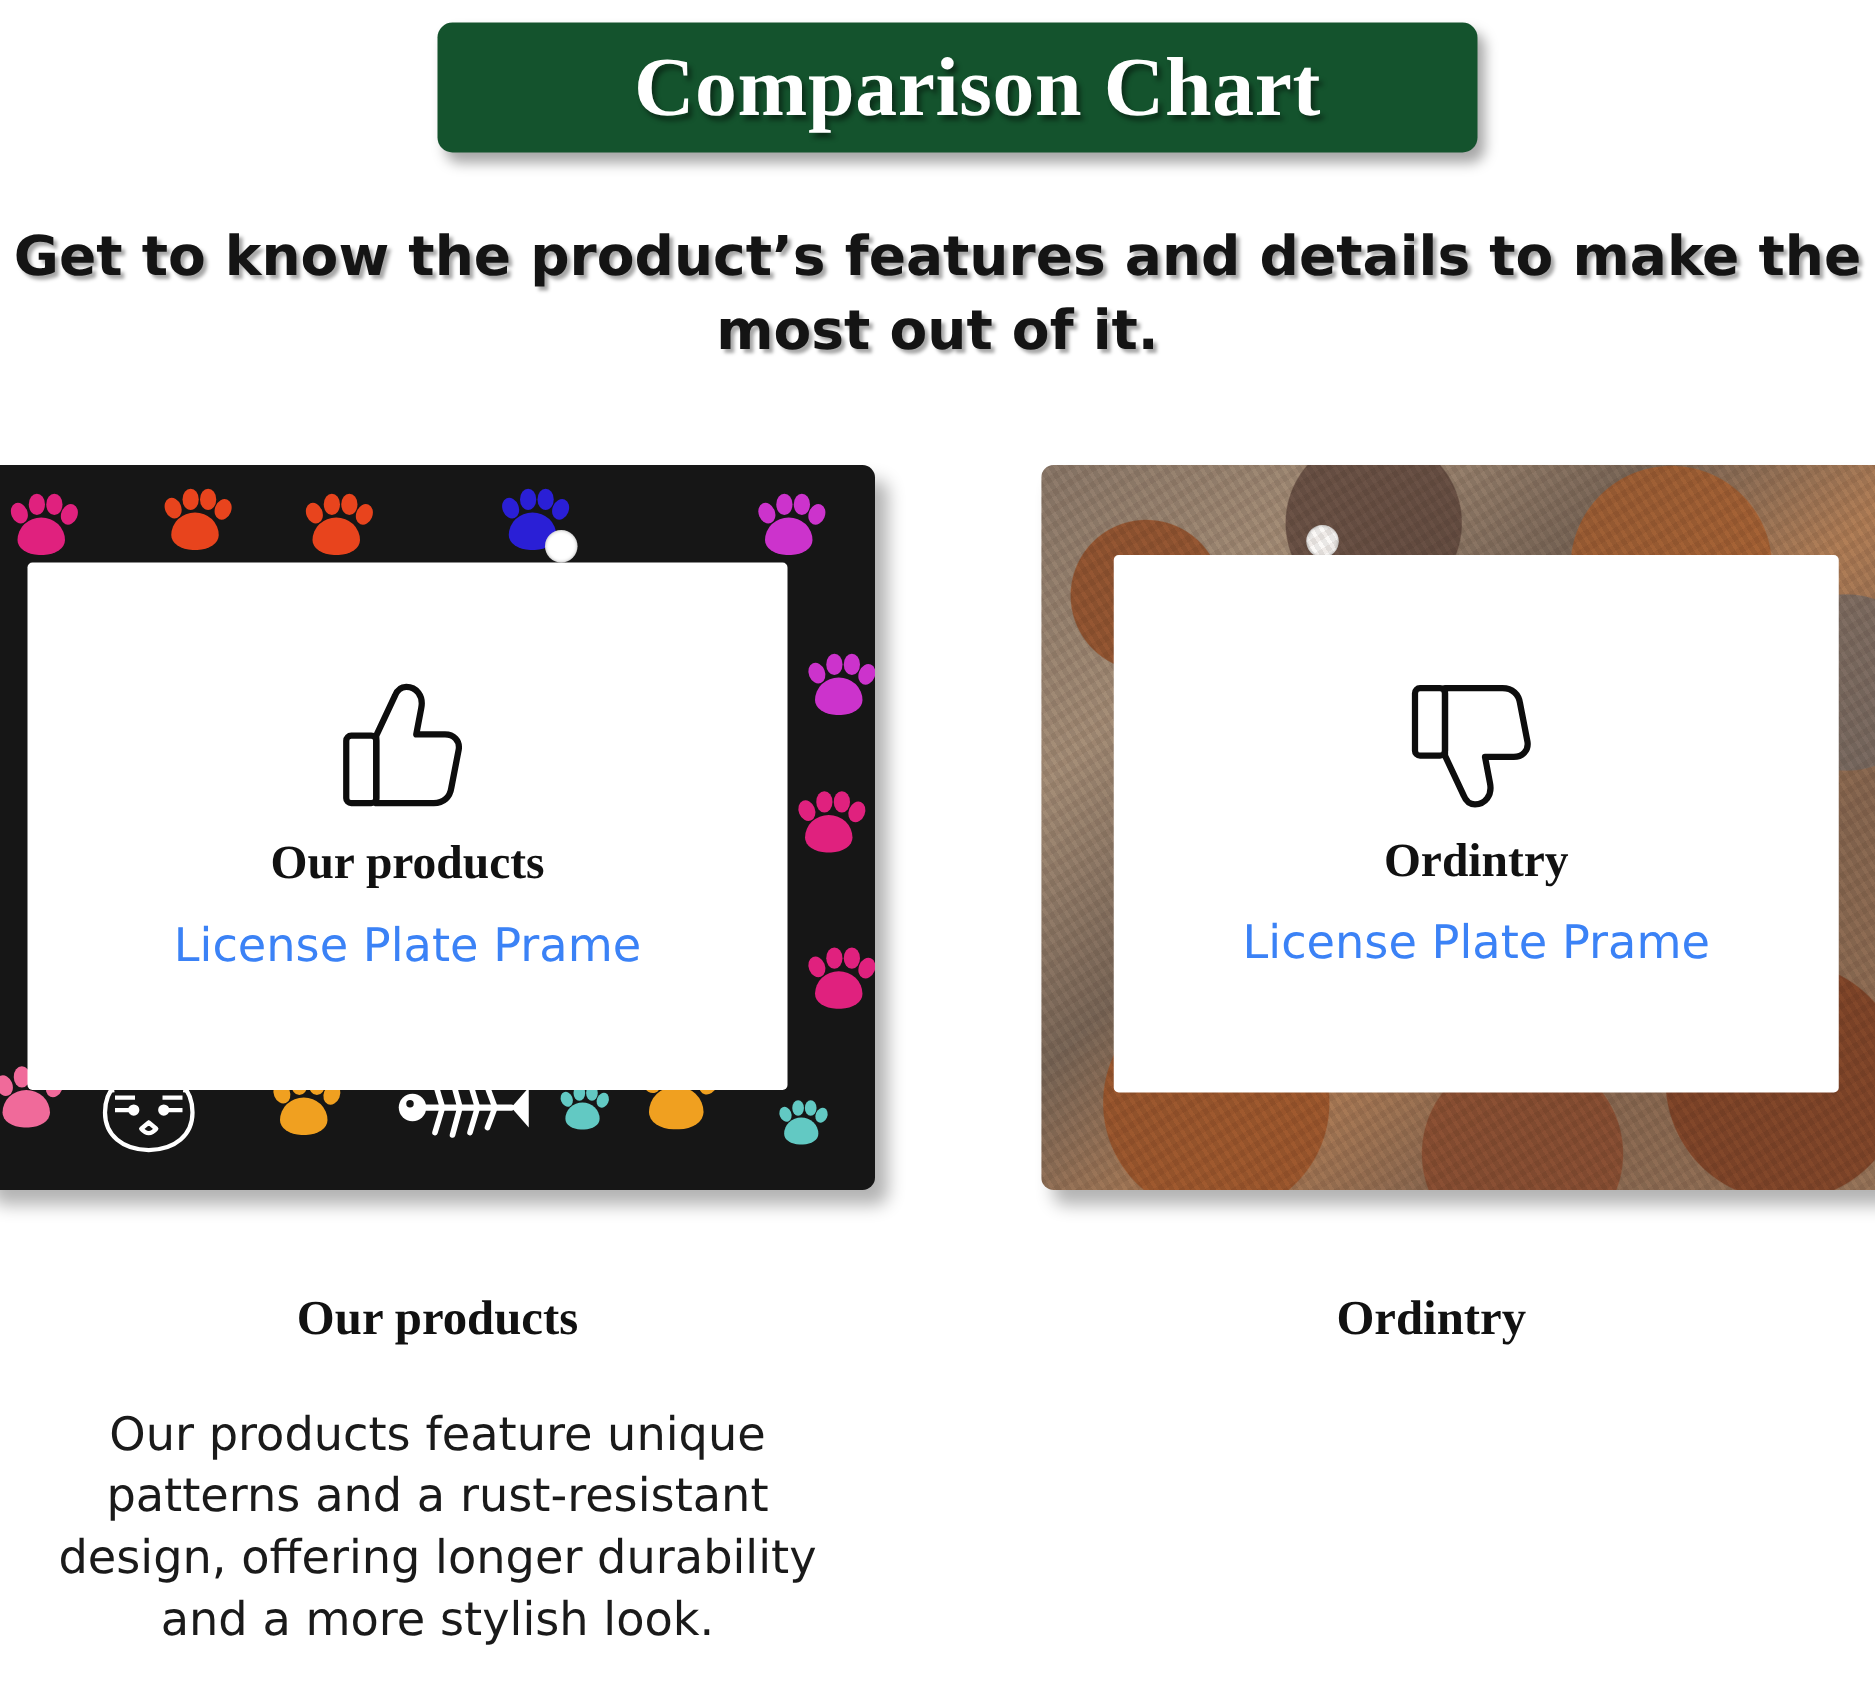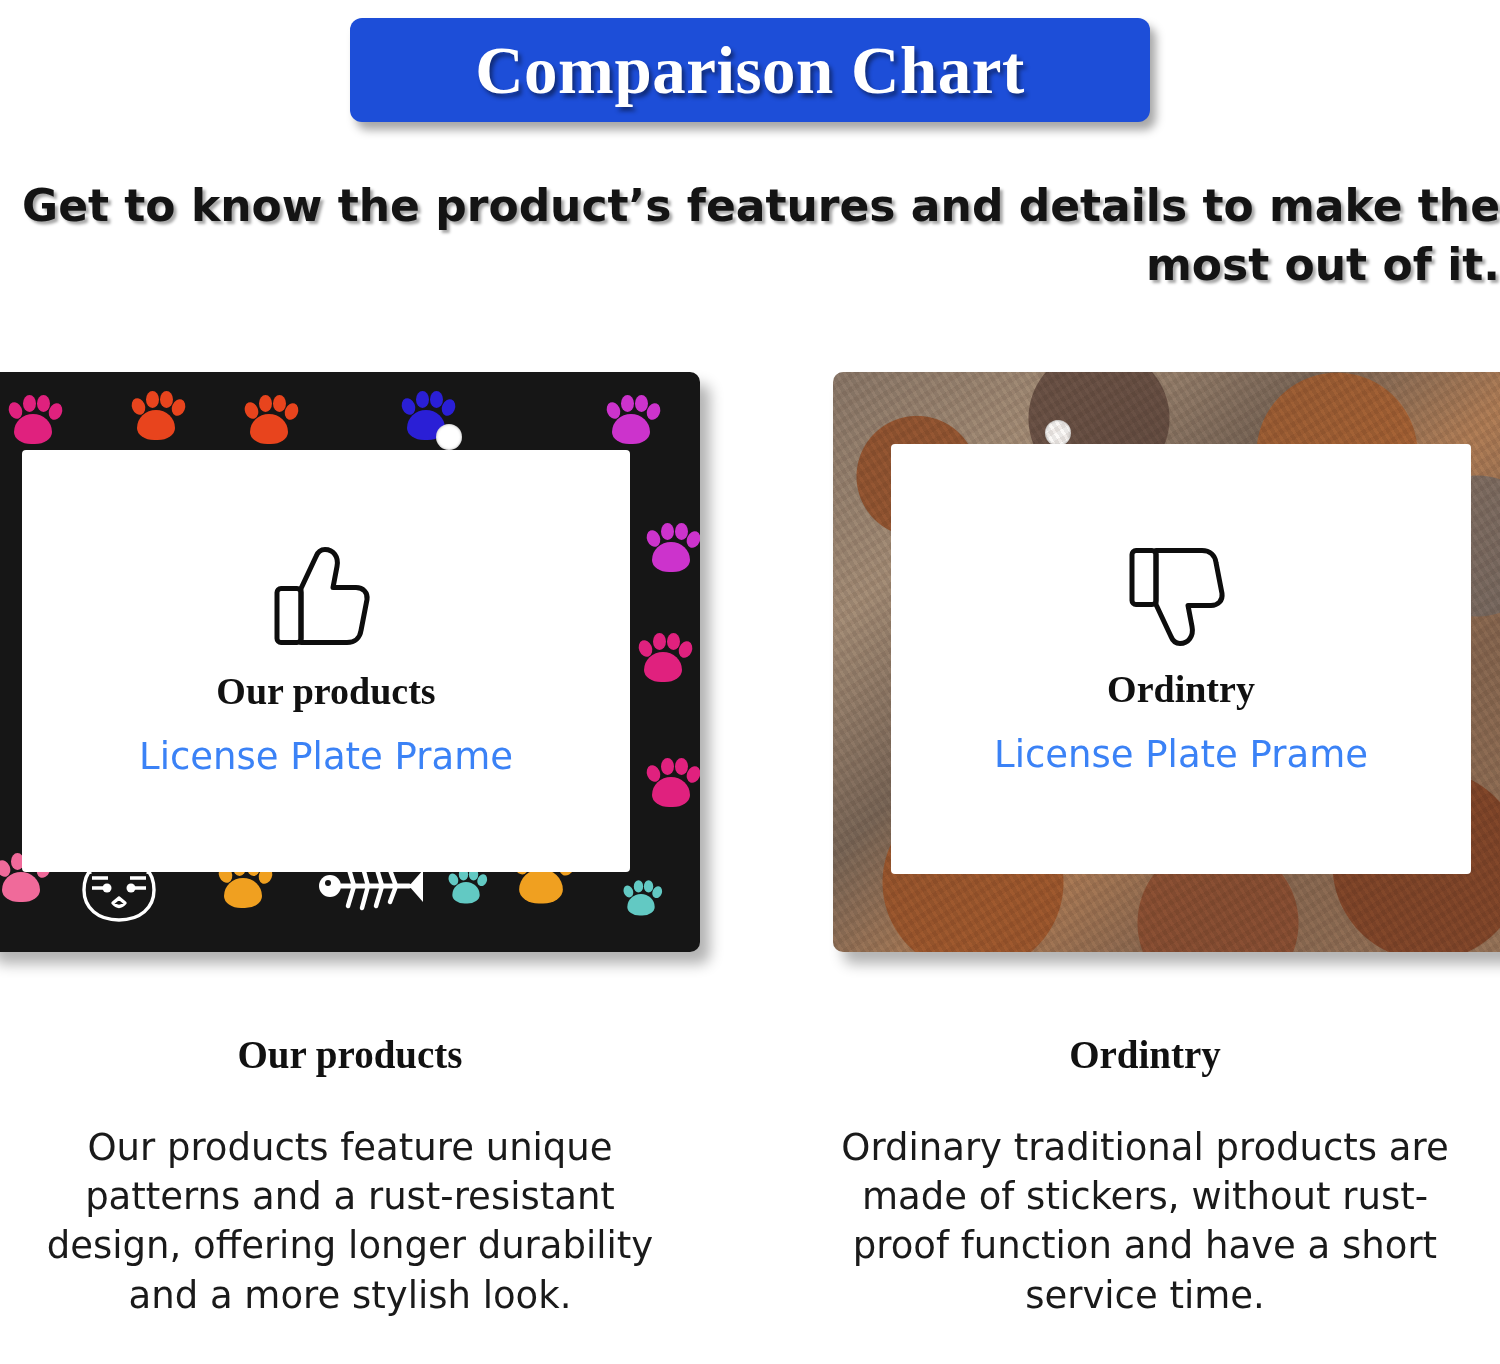--- a/index.html
+++ b/index.html
@@ -15,43 +15,44 @@
     overflow: hidden;
   }
 
   
   .banner {
     position: absolute;
     left: 350px;
     top: 18px;
     width: 800px;
     height: 104px;
-    background: #1d4ed8;
+    background: #14532d;
     border-radius: 12px;
     box-shadow: 6px 8px 10px rgba(0,0,0,0.35);
     display: flex;
     align-items: center;
     justify-content: center;
+    padding-left: 32px;
   }
   .banner-title {
     font-family: "Liberation Serif", serif;
     font-weight: bold;
     font-size: 67px;
     color: #ffffff;
     letter-spacing: 0.5px;
     text-shadow: 3px 4px 4px rgba(0,0,0,0.45);
     white-space: nowrap;
   }
 
   .subtitle {
     position: absolute;
     left: 0;
     top: 176px;
     width: 1500px;
-    text-align: right;
+    text-align: center;
     font-family: "DejaVu Sans", sans-serif;
     font-weight: bold;
     font-size: 44px;
     line-height: 1.35;
     color: #141414;
     text-shadow: 3px 3px 3px rgba(0,0,0,0.35);
   }
 
   
   .panel {
@@ -343,14 +344,13 @@
   </div>
 </div>
 
 <div class="desc desc-left">
   <p class="desc-title">Our products</p>
   <p class="desc-body">Our products feature unique patterns and a rust-resistant design, offering longer durability and a more stylish look.</p>
 </div>
 
 <div class="desc desc-right">
   <p class="desc-title">Ordintry</p>
-  <p class="desc-body">Ordinary traditional products are made of stickers, without rust-proof function and have a short service time.</p>
 </div>
 
 </body></html>

